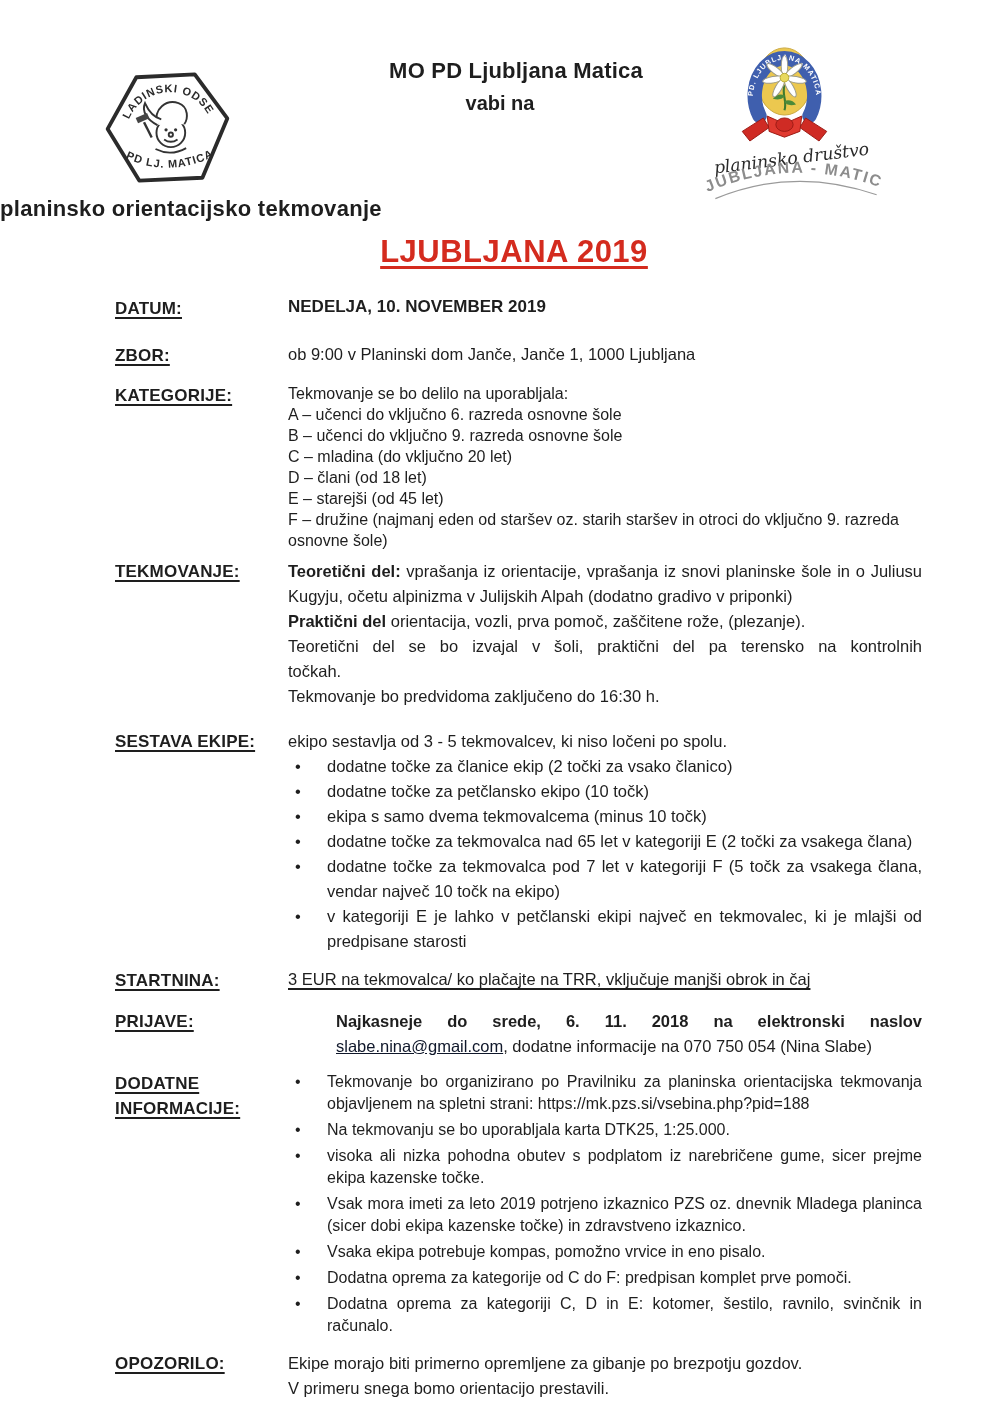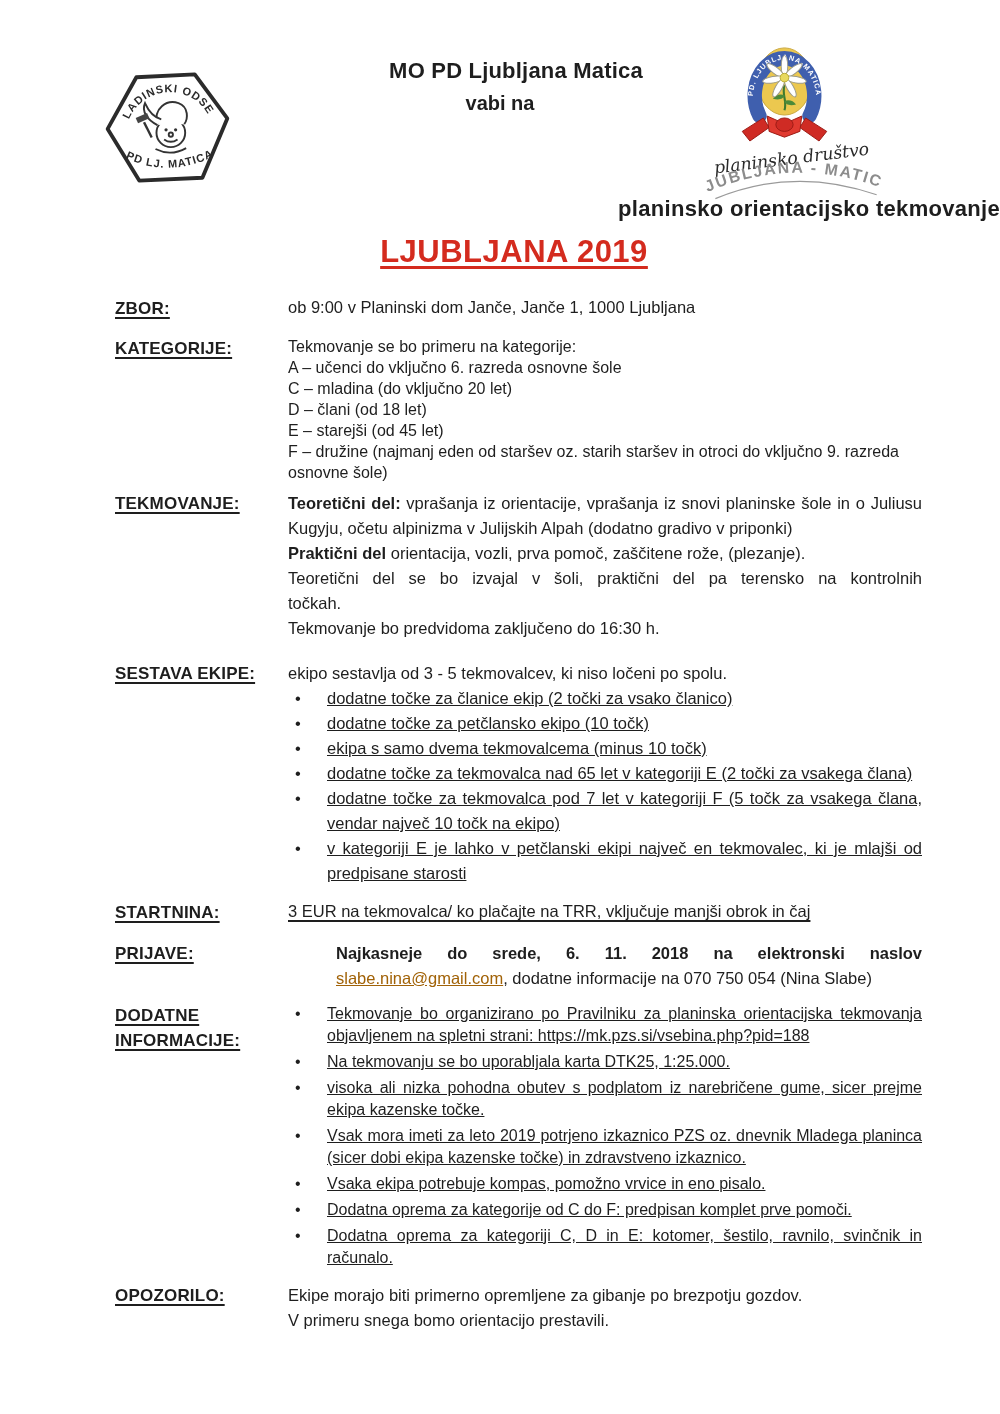--- a/index.html
+++ b/index.html
@@ -10,21 +10,21 @@
     font-family:"Liberation Sans","DejaVu Sans",sans-serif;
     color:#1e1e1e;
     overflow:hidden;
   }
   
   .logo-left{position:absolute;top:66px;left:100px;width:134px;height:122px;}
   .invite{position:absolute;top:58px;left:0;right:0;text-align:center;}
   .invite-l1{font-size:22px;font-weight:bold;letter-spacing:.2px;padding-left:32px;}
   .invite-l2{font-size:20px;font-weight:bold;margin-top:8px;}
   .logo-right{position:absolute;top:28px;right:108px;width:192px;height:178px;}
-  .event-title{position:absolute;top:196px;left:0;right:0;text-align:right;
+  .event-title{position:absolute;top:196px;left:0;right:0;text-align:left;
     font-size:22px;font-weight:bold;letter-spacing:.3px;}
   .main-title{position:absolute;top:234px;left:0;right:0;text-align:center;
     font-size:31px;font-weight:bold;letter-spacing:.5px;
     text-decoration:underline;text-decoration-thickness:3px;text-underline-offset:4px;}
   
   .content{position:absolute;top:296px;left:115px;right:78px;}
   .row{display:grid;grid-template-columns:173px 1fr;align-items:start;}
   .label{
     font-size:17px;font-weight:bold;letter-spacing:.2px;
     text-decoration:underline;text-decoration-thickness:2px;text-underline-offset:3px;
@@ -37,21 +37,21 @@
   .sec-kat{margin-bottom:8px;}
   .sec-kat .kline{font-size:16px;line-height:21px;}
   .sec-tek{margin-bottom:10px;}
   .sec-tek p{margin:0;font-size:16.5px;line-height:25px;}
   .just{text-align:justify;}
   .just-all{text-align:justify;text-align-last:justify;}
   .sec-ses{margin-bottom:14px;margin-top:20px;}
   .sec-ses .intro{font-size:16.5px;line-height:25px;}
   .b-row{display:flex;font-size:16.5px;line-height:25px;}
   .b-marker{flex:none;width:32px;padding-left:7px;}
-  .b-text{flex:1;text-align:justify;text-decoration:underline;}
+  .b-text{flex:1;text-align:justify;}
   .sec-start{margin-bottom:16px;}
   .startnina-line{font-size:16.5px;line-height:22px;
     text-decoration:underline;text-decoration-thickness:1.5px;text-underline-offset:3px;}
   .sec-pri{margin-bottom:12px;gap:48px;}
   .pri-l1{font-weight:bold;font-size:16.5px;line-height:25px;}
   .pri-l2{font-size:16.5px;line-height:25px;}
   .email-link{cursor:pointer;text-decoration:underline;}
   .sec-dod{margin-bottom:10px;}
   .sec-dod .b-row{font-size:16px;line-height:22px;margin-bottom:4px;}
   .sec-dod .b-marker{width:32px;padding-left:7px;}
@@ -126,31 +126,36 @@
       <textPath href="#rarc-path" startOffset="50%" text-anchor="middle">LJUBLJANA - MATICA</textPath>
     </text>
     <path d="M 16,174 Q 98,140 184,170" fill="none" stroke="#9a9a9a" stroke-width="1.3"></path>
   </svg>
 
   <div class="event-title">planinsko orientacijsko tekmovanje</div>
   <div class="main-title" style="color:#d42b1e;padding-left:28px;">LJUBLJANA 2019</div>
 
   <main class="content">
 
+    <section class="row sec-datum">
+      <div class="label">DATUM:</div>
+      <div class="val bold-val">NEDELJA, 10. NOVEMBER 2019</div>
+    </section>
 
     <section class="row sec-zbor">
       <div class="label">ZBOR:</div>
       <div class="val">ob 9:00 v Planinski dom Janče, Janče 1, 1000 Ljubljana</div>
     </section>
 
     <section class="row sec-kat">
       <div class="label">KATEGORIJE:</div>
       <div>
-        <div class="kline">Tekmovanje se bo primeru na kategorije:</div>
+        <div class="kline">Tekmovanje se bo delilo na uporabljala:</div>
         <div class="kline">A – učenci do vključno 6. razreda osnovne šole</div>
+        <div class="kline">B – učenci do vključno 9. razreda osnovne šole</div>
         <div class="kline">C – mladina (do vključno 20 let)</div>
         <div class="kline">D – člani (od 18 let)</div>
         <div class="kline">E – starejši (od 45 let)</div>
         <div class="kline">F – družine (najmanj eden od staršev oz. starih staršev in otroci do vključno 9. razreda osnovne šole)</div>
       </div>
     </section>
 
     <section class="row sec-tek">
       <div class="label">TEKMOVANJE:</div>
       <div>
@@ -195,21 +200,21 @@
 
     <section class="row sec-start">
       <div class="label">STARTNINA:</div>
       <div><span class="startnina-line">3 EUR na tekmovalca/ ko plačajte na TRR, vključuje manjši obrok in čaj</span></div>
     </section>
 
     <section class="row sec-pri">
       <div class="label">PRIJAVE:</div>
       <div>
         <div class="pri-l1 just-all">Najkasneje do srede, 6. 11. 2018 na elektronski naslov</div>
-        <div class="pri-l2"><a class="email-link" style="color:#a16207;">slabe.nina@gmail.com</a><span>, dodatne informacije na 070 750 054 (Nina Slabe)</span></div>
+        <div class="pri-l2"><a class="email-link" style="color:#0f172a;">slabe.nina@gmail.com</a><span>, dodatne informacije na 070 750 054 (Nina Slabe)</span></div>
       </div>
     </section>
 
     <section class="row sec-dod">
       <div class="dod-label">
         <span class="label">DODATNE</span>
         <span class="label">INFORMACIJE:</span>
       </div>
       <div>
         <div class="b-row">

